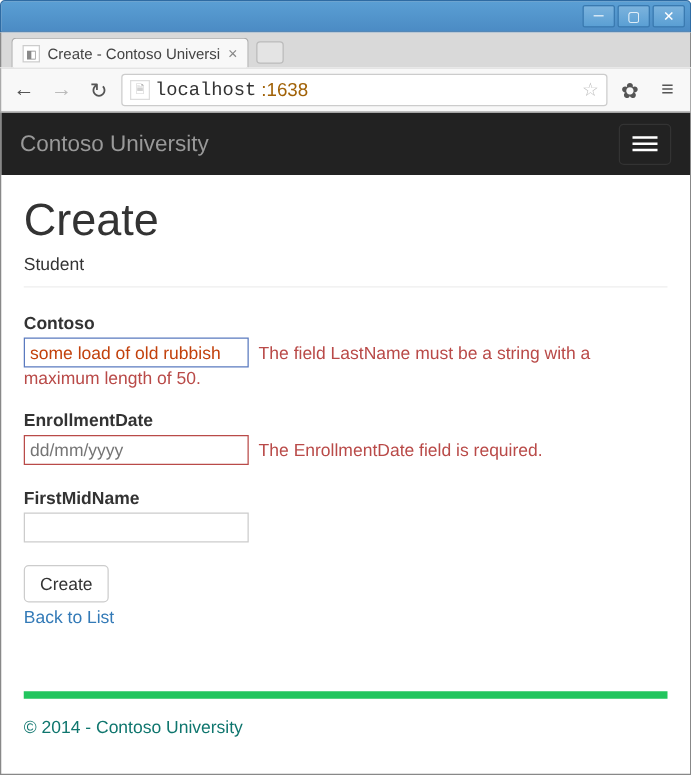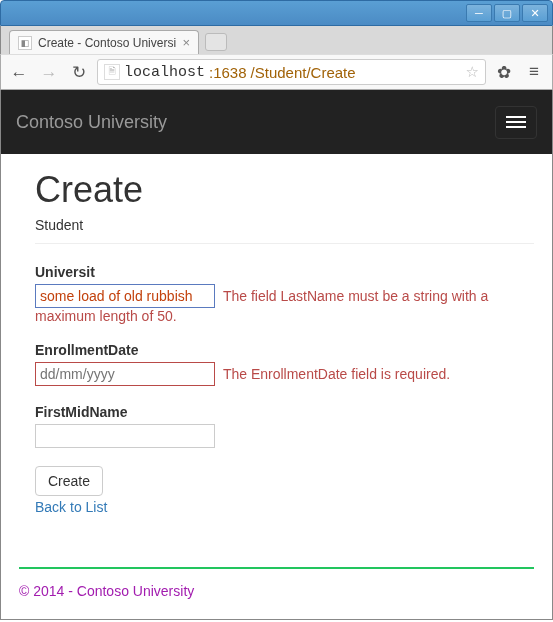--- a/index.html
+++ b/index.html
@@ -122,39 +122,39 @@
     .scroll-area {
       flex: 1;
       overflow-y: scroll;
     }
     .scroll-area::-webkit-scrollbar { width: 16px; }
     .scroll-area::-webkit-scrollbar-track { background: #f0f0f0; border-left:1px solid #ddd; }
     .scroll-area::-webkit-scrollbar-thumb { background: #c4c4c4; border: 3px solid #f0f0f0; border-radius: 8px; }
     .navbar {
       background: #222;
       color: #999;
-      height: 64px;
+      height: 50px;
       display: flex;
       align-items: center;
       padding: 0 15px;
       justify-content: space-between;
     }
     .navbar-brand { color: #999; font-size: 18px; }
     .navbar-toggle {
       border: 1px solid #333;
       border-radius: 4px;
       width: 42px; height: 33px;
       display: flex; flex-direction: column;
       align-items: center; justify-content: center;
       gap: 3px;
     }
     .navbar-toggle span {
       display: block; width: 20px; height: 2px; background: #fff;
     }
-    .content { padding: 15px 18px 30px 34px; }
+    .content { padding: 15px 18px 30px 18px; }
     h1 { font-size: 36px; font-weight: 500; margin-bottom: 6px; color: #333; }
     h3 { font-size: 14px; font-weight: 500; color: #333; margin-bottom: 8px; }
     hr { border: 0; border-top: 1px solid #eee; margin: 10px 0 20px 0; }
     .form-group { margin-bottom: 18px; }
     label { display: block; font-weight: 700; margin-bottom: 4px; color:#333; }
     .form-control {
       width: 180px;
       height: 24px;
       padding: 2px 4px;
       border: 1px solid #ccc;
@@ -173,24 +173,24 @@
       border: 1px solid #ccc;
       background: #fff;
       padding: 6px 12px;
       border-radius: 4px;
       font-size: 14px;
       color: #333;
       cursor: pointer;
     }
     .link { color: #337ab7; text-decoration: none; font-size: 14px; display: inline-block; margin-top: 3px; }
     .footer {
-      border-top: 2px solid #22c55e;
+      border-top: 6px solid #22c55e;
       margin: 22px 18px 0 18px;
       padding: 14px 0 20px 0;
-      color: #a21caf;
+      color: #0f766e;
       font-size: 14px;
     }
   </style>
 </head>
 <body>
 
 <div class="browser-chrome">
   <div class="win-btn">─</div>
   <div class="win-btn">▢</div>
   <div class="win-btn">✕</div>
@@ -206,21 +206,20 @@
 </div>
 
 <div class="toolbar">
   <div class="nav-btn">←</div>
   <div class="nav-btn disabled">→</div>
   <div class="nav-btn">↻</div>
   <div class="url-bar">
     <span class="page-icon">🗎</span>
     <span class="url-host">localhost</span>
       <span class="url-path">:1638</span>
-      <span class="url-path">/Student/Create</span>
     <span class="url-star">☆</span>
   </div>
   <div class="nav-btn">✿</div>
   <div class="nav-btn">≡</div>
 </div>
 
 <div class="viewport">
   <div class="scroll-area">
 
     <div class="navbar">
@@ -231,21 +230,21 @@
         <span></span>
       </div>
     </div>
 
     <div class="content">
       <h1>Create</h1>
       <h3>Student</h3>
       <hr>
 
       <div class="form-group">
-        <label>Universit</label>
+        <label>Contoso</label>
         <div class="inline-row">
           <input type="text" class="form-control input-error" style="border-color: rgb(90, 122, 191);" value="some load of old rubbish">
           <span class="field-validation-error">The field LastName must be a string with a maximum length of 50.</span>
         </div>
       </div>
 
       <div class="form-group">
         <label>EnrollmentDate</label>
         <div class="inline-row">
           <input type="text" class="form-control input-error" placeholder="dd/mm/yyyy" style="">

